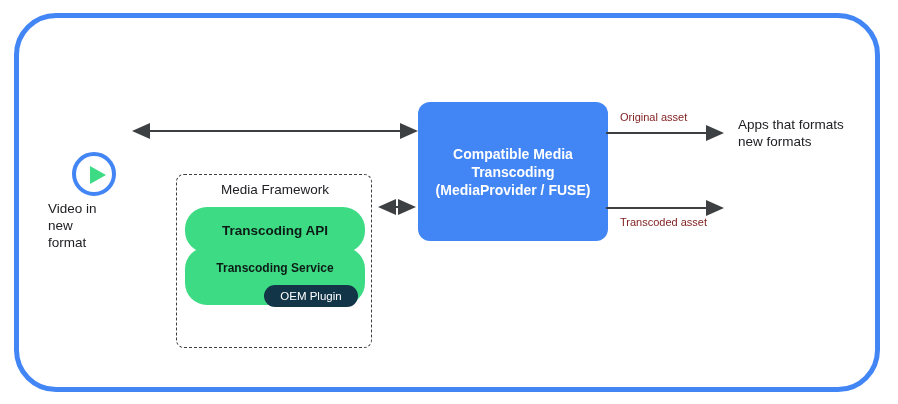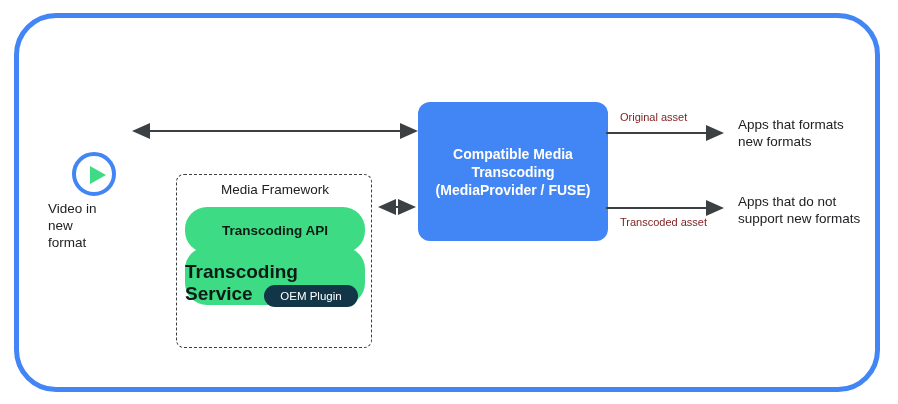--- a/index.html
+++ b/index.html
@@ -98,21 +98,21 @@
     height: 46px;
     background: #3ddc84;
     font-size: 13.5px;
     font-weight: bold;
     color: #0d1b16;
   }
   #layer-service {
     top: 72px;
     height: 58px;
     background: #3ddc84;
-    font-size: 19px;
+    font-size: 12px;
     font-weight: bold;
     color: #0d1b16;
     align-items: flex-start;
     padding-top: 14px;
   }
   #oem-plugin {
     position: absolute;
     left: 87px;
     top: 110px;
     width: 94px;
@@ -238,16 +238,14 @@
 
   <svg class="arrow-svg" style="left:606px; top:199px;" width="122" height="18">
     <defs>
       <marker id="headR4" markerWidth="9" markerHeight="8" refX="8" refY="4" orient="auto">
         <path d="M0,0 L9,4 L0,8 z" fill="#3c4043"></path>
       </marker>
     </defs>
     <line x1="0" y1="9" x2="116" y2="9" stroke="#3c4043" stroke-width="2" marker-end="url(#headR4)"></line>
   </svg>
   <div class="asset-label" id="label-transcoded">Transcoded asset</div>
-  <div class="apps-label" id="apps-nosupport">Apps that do not
-support new formats</div>
 
 </div>
 
 </body></html>

